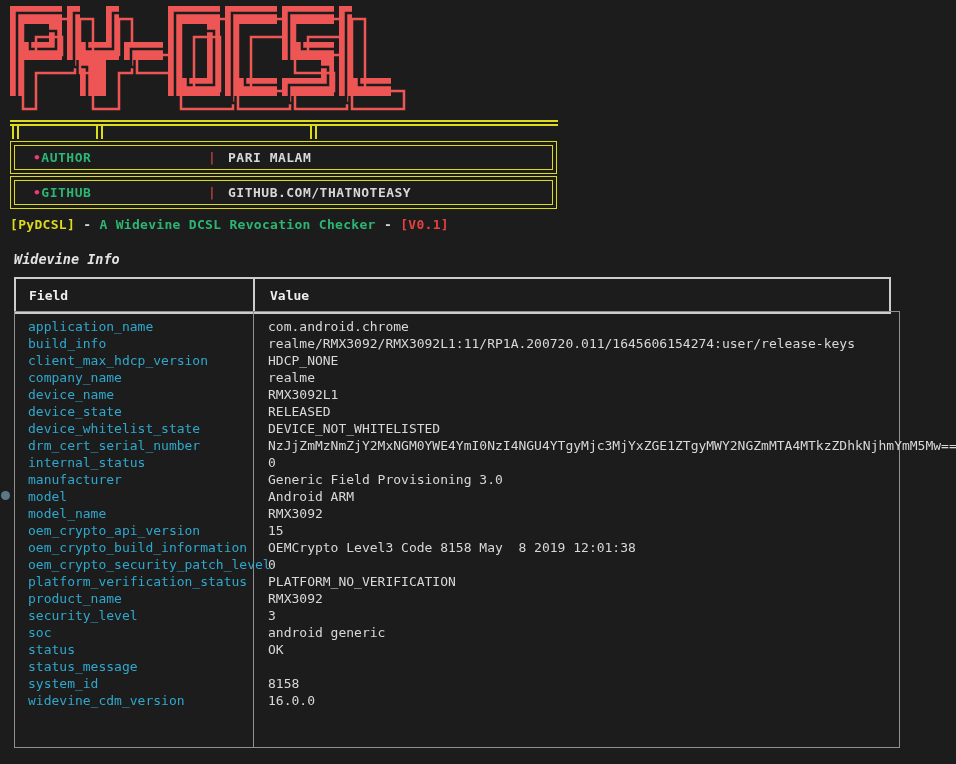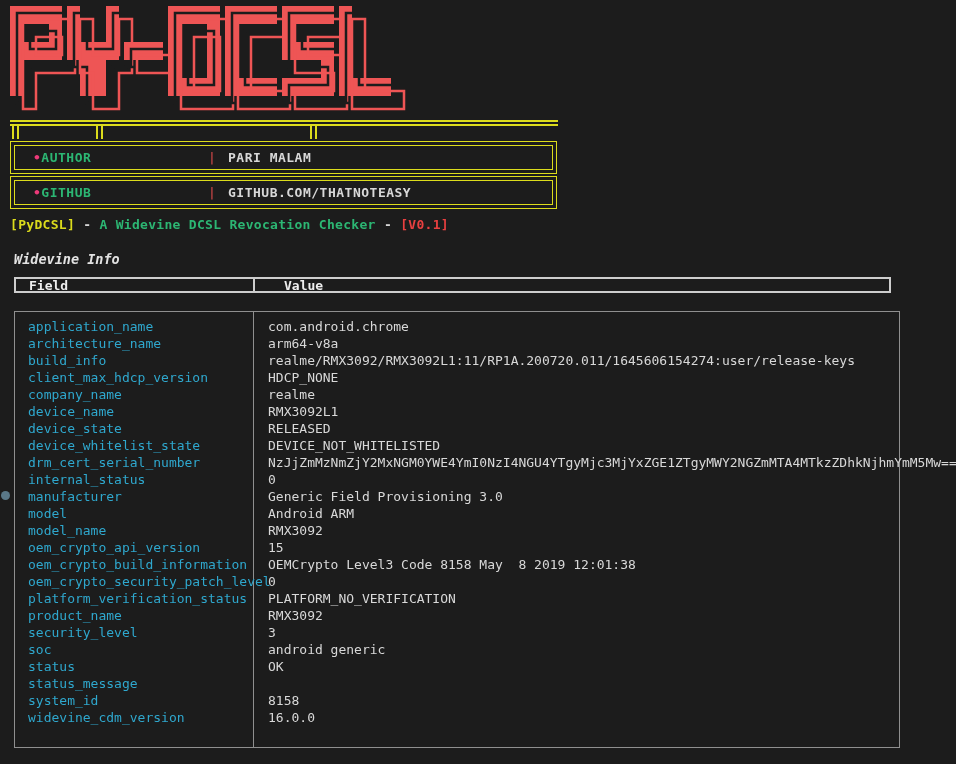--- a/index.html
+++ b/index.html
@@ -34,25 +34,25 @@
   #tagline .app{color:var(--yellow);}
   #tagline .dash{color:var(--text);}
   #tagline .desc{color:var(--green);}
   #tagline .ver{color:var(--vred);}
 
   
   #section-title{left:14px;top:251px;width:877px;text-align:left;
     font-style:italic;font-weight:bold;font-size:13.5px;color:#e2e2e2;}
 
   
-  #thead{left:14px;top:277px;width:877px;height:16px;border:2px solid var(--bborder);
+  #thead{left:14px;top:277px;width:877px;height:37px;border:2px solid var(--bborder);
     display:flex;align-items:center;font-size:13px;font-weight:bold;color:#eeeeee;}
   #thead .hdiv{position:absolute;left:237px;top:0;bottom:0;width:2px;background:var(--bborder);}
   #thead .hfield{margin-left:13px;}
-  #thead .hvalue{position:absolute;left:268px;}
+  #thead .hvalue{position:absolute;left:254px;}
   #tbody{left:14px;top:311px;width:886px;height:437px;border:1px solid var(--dborder);}
   #tbody .bdiv{position:absolute;left:238px;top:0;bottom:0;width:1px;background:var(--dborder);}
   #rows{position:absolute;left:0;top:6px;right:0;}
   .trow{display:flex;font-size:13px;line-height:17px;white-space:pre;}
   .tfield{width:239px;padding-left:13px;color:var(--cyan);flex:0 0 auto;}
   .tvalue{padding-left:14px;color:var(--text);}
 
   
   #edge-dot{left:1px;top:491px;width:9px;height:9px;border-radius:50%;background:#5a7888;}
 </style>
@@ -123,21 +123,20 @@
   <div id="thead" class="abs">
     <span class="hfield">Field</span>
     <div class="hdiv"></div>
     <span class="hvalue">Value</span>
   </div>
 
   <div id="tbody" class="abs">
     <div class="bdiv"></div>
     <div id="rows">
         <div class="trow"><span class="tfield">application_name</span><span class="tvalue">com.android.chrome</span></div>
-        <div class="trow"><span class="tfield">architecture_name</span><span class="tvalue">arm64-v8a</span></div>
         <div class="trow"><span class="tfield">build_info</span><span class="tvalue">realme/RMX3092/RMX3092L1:11/RP1A.200720.011/1645606154274:user/release-keys</span></div>
         <div class="trow"><span class="tfield">client_max_hdcp_version</span><span class="tvalue">HDCP_NONE</span></div>
         <div class="trow"><span class="tfield">company_name</span><span class="tvalue">realme</span></div>
         <div class="trow"><span class="tfield">device_name</span><span class="tvalue">RMX3092L1</span></div>
         <div class="trow"><span class="tfield">device_state</span><span class="tvalue">RELEASED</span></div>
         <div class="trow"><span class="tfield">device_whitelist_state</span><span class="tvalue">DEVICE_NOT_WHITELISTED</span></div>
         <div class="trow"><span class="tfield">drm_cert_serial_number</span><span class="tvalue">NzJjZmMzNmZjY2MxNGM0YWE4YmI0NzI4NGU4YTgyMjc3MjYxZGE1ZTgyMWY2NGZmMTA4MTkzZDhkNjhmYmM5Mw==</span></div>
         <div class="trow"><span class="tfield">internal_status</span><span class="tvalue">0</span></div>
         <div class="trow"><span class="tfield">manufacturer</span><span class="tvalue">Generic Field Provisioning 3.0</span></div>
         <div class="trow"><span class="tfield">model</span><span class="tvalue">Android ARM</span></div>

